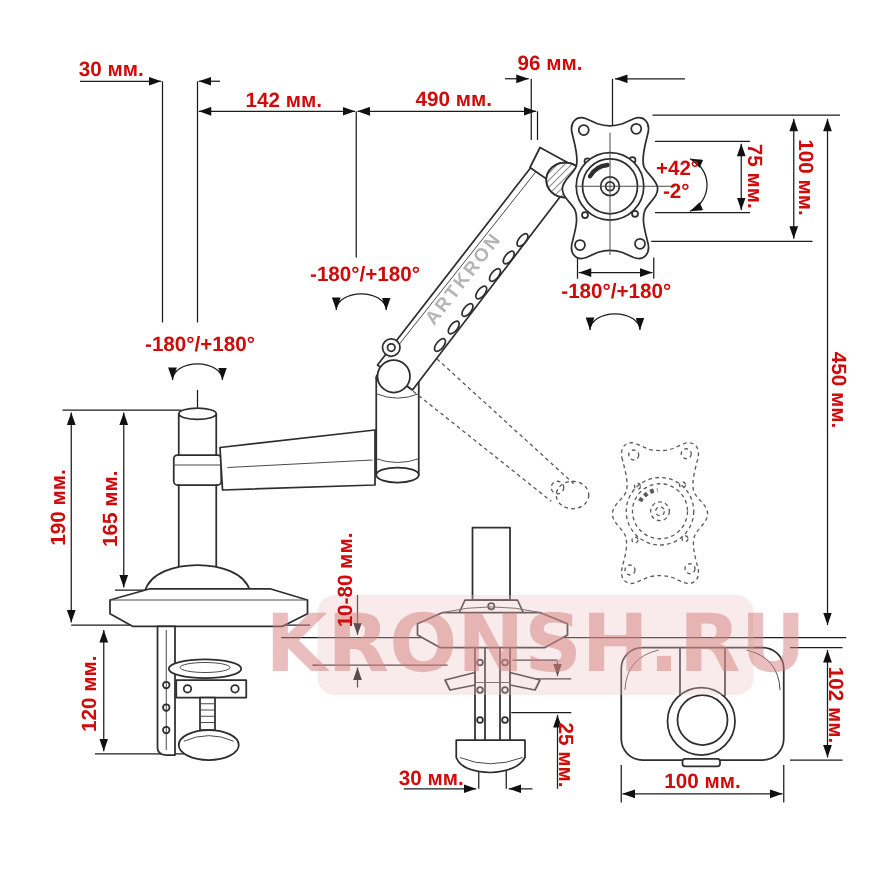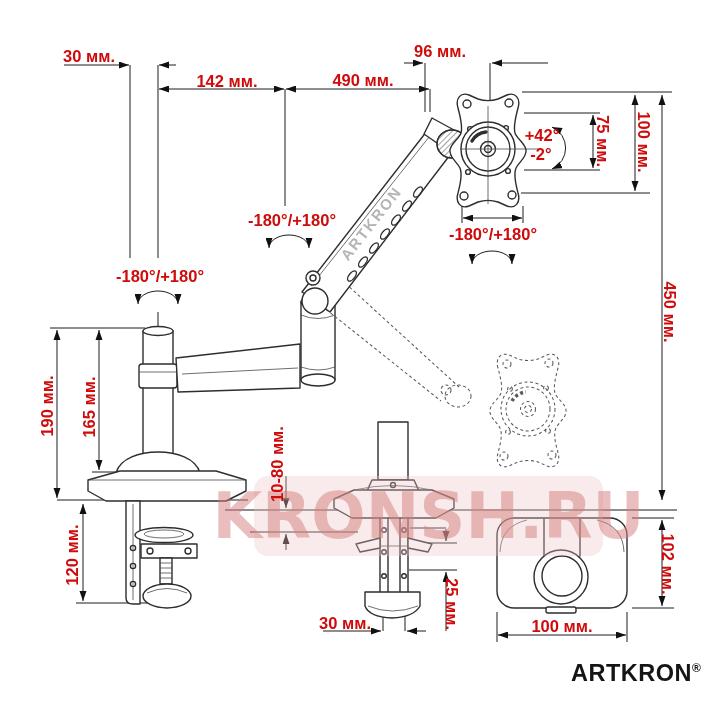--- a/index.html
+++ b/index.html
@@ -281,17 +281,14 @@
     <div class="dim rm90" style="left:47px;top:406px">190 мм.</div>
     <div class="dim rm90" style="left:89px;top:407px">165 мм.</div>
     <div class="dim rm90" style="left:72px;top:555px">120 мм.</div>
     <div class="dim rm90" style="left:277px;top:464px">10-80 мм.</div>
     <div class="dim r90" style="left:452px;top:604px">25 мм.</div>
     <div class="dim" style="left:345px;top:623px">30 мм.</div>
     <div class="dim r90" style="left:668px;top:564px">102 мм.</div>
     <div class="dim" style="left:562px;top:626px">100 мм.</div>
   </div>
 
-  <div id="logo">
-    <span class="word">ARTKRON</span><sup>®</sup>
-  </div>
 
 </div>
 
 </body></html>

